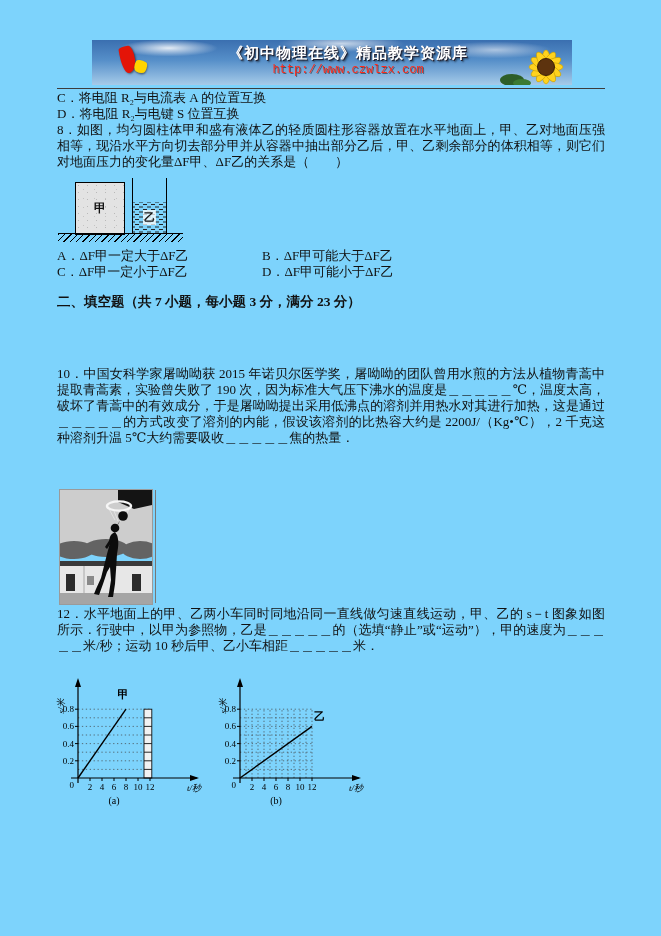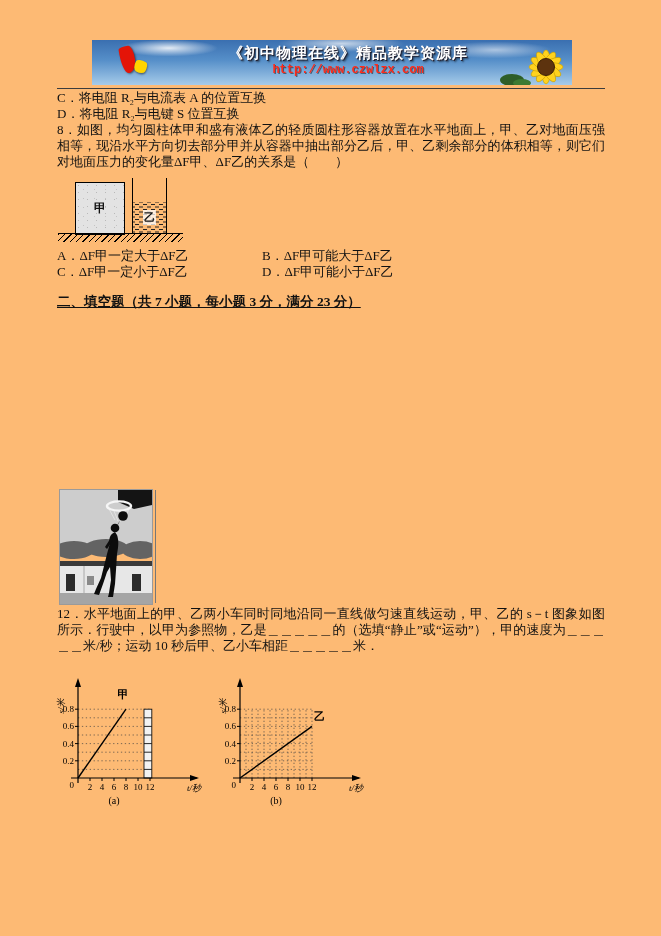--- a/index.html
+++ b/index.html
@@ -1,34 +1,34 @@
 <!DOCTYPE html>
 <html><head>
 <meta charset="utf-8">
 <style>
   html,body{margin:0;padding:0;}
-  .page{position:relative;width:661px;height:936px;background:#fdba74;overflow:hidden;
+  .page{position:relative;width:661px;height:936px;background:#7dd3fc;overflow:hidden;
         font-family:"Liberation Serif","DejaVu Serif",serif;color:#111;}
   .abs{position:absolute;}
   .t{position:absolute;font-size:13px;line-height:16px;color:#111;text-align:right;}
   .para{width:548px;text-align:justify;}
-  .bold{font-weight:bold;text-decoration:underline;}
+  .bold{font-weight:bold;}
 
   
   .banner{position:absolute;left:92px;top:40px;width:480px;height:45px;overflow:hidden;
     background:
       radial-gradient(ellipse 70px 12px at 16% 18%, rgba(255,255,255,.85), rgba(255,255,255,0) 70%),
       radial-gradient(ellipse 90px 12px at 52% 8%, rgba(255,255,255,.7), rgba(255,255,255,0) 70%),
       radial-gradient(ellipse 80px 12px at 84% 22%, rgba(255,255,255,.55), rgba(255,255,255,0) 70%),
       linear-gradient(180deg,#3a6fb0 0%,#568fc9 45%,#a6cbe9 100%);}
   .banner-title{position:absolute;left:128px;top:4px;width:256px;text-align:center;
     font-weight:bold;font-size:15px;letter-spacing:1px;color:#fff;
     text-shadow:1px 1px 0 #223,2px 2px 2px rgba(0,0,0,.55);white-space:nowrap;}
   .banner-url{position:absolute;left:128px;top:23px;width:256px;text-align:center;
-    font-family:"Liberation Mono","DejaVu Sans Mono",monospace;font-weight:bold;font-size:12px;
+    font-family:"Liberation Mono","DejaVu Sans Mono",monospace;font-weight:normal;font-size:12px;
     color:#ff2b1a;text-shadow:1px 1px 0 rgba(0,0,0,.45);}
   .flame-red{position:absolute;left:28px;top:6px;width:15px;height:27px;background:#e41408;
     border-radius:65% 35% 55% 45%/10% 55% 45% 90%;transform:rotate(-8deg);
     box-shadow:1px 1px 2px rgba(0,0,0,.5);}
   .flame-yellow{position:absolute;left:42px;top:20px;width:13px;height:13px;background:#ffd400;
     border-radius:70% 30% 60% 40%/30% 65% 35% 70%;transform:rotate(30deg);
     box-shadow:1px 1px 2px rgba(0,0,0,.45);}
   .banner-divider{position:absolute;left:57px;top:88px;width:548px;height:0;border-top:1px solid #3c3c3c;}
 
   
@@ -107,20 +107,21 @@
     <div class="fig8-ground"></div>
   </div>
 
   <div class="t" style="left:57px;top:248px">A．ΔF甲一定大于ΔF乙</div>
   <div class="t" style="left:262px;top:248px">B．ΔF甲可能大于ΔF乙</div>
   <div class="t" style="left:57px;top:264px">C．ΔF甲一定小于ΔF乙</div>
   <div class="t" style="left:262px;top:264px">D．ΔF甲可能小于ΔF乙</div>
 
   <div class="t bold" style="left:57px;top:294px;font-size:13.5px">二、填空题（共 7 小题，每小题 3 分，满分 23 分）</div>
 
+  <div class="t para" style="left:57px;top:366px">10．中国女科学家屠呦呦获 2015 年诺贝尔医学奖，屠呦呦的团队曾用水煎的方法从植物青蒿中提取青蒿素，实验曾失败了 190 次，因为标准大气压下沸水的温度是＿＿＿＿＿℃，温度太高，破坏了青蒿中的有效成分，于是屠呦呦提出采用低沸点的溶剂并用热水对其进行加热，这是通过＿＿＿＿＿的方式改变了溶剂的内能，假设该溶剂的比热容大约是 2200J/（Kg•℃），2 千克这种溶剂升温 5℃大约需要吸收＿＿＿＿＿焦的热量．</div>
 
   <svg class="photo" viewBox="0 0 92 114">
     <rect x="0" y="0" width="92" height="60" fill="#cdcdcd"></rect>
     <g fill="#636363">
       <ellipse cx="14" cy="60" rx="20" ry="9"></ellipse>
       <ellipse cx="46" cy="58" rx="22" ry="9"></ellipse>
       <ellipse cx="80" cy="60" rx="18" ry="9"></ellipse>
     </g>
     <g>
       <rect x="0" y="74" width="92" height="31" fill="#e7e7e7"></rect>

